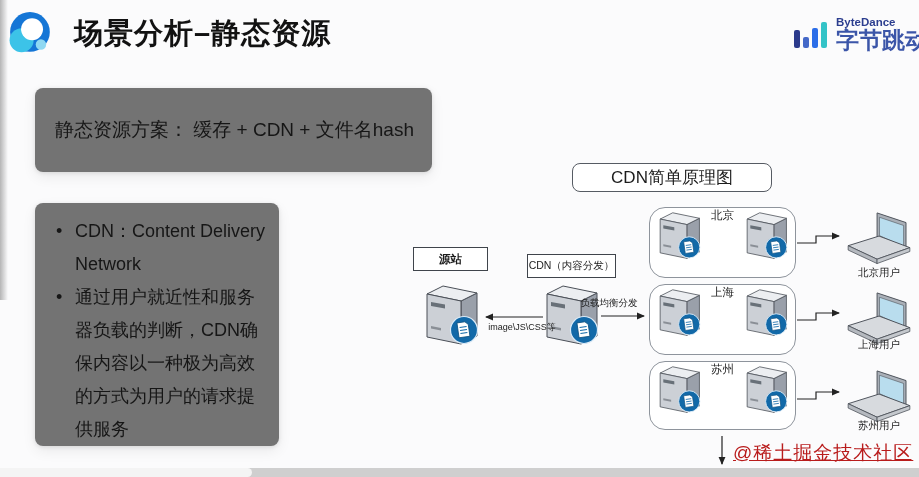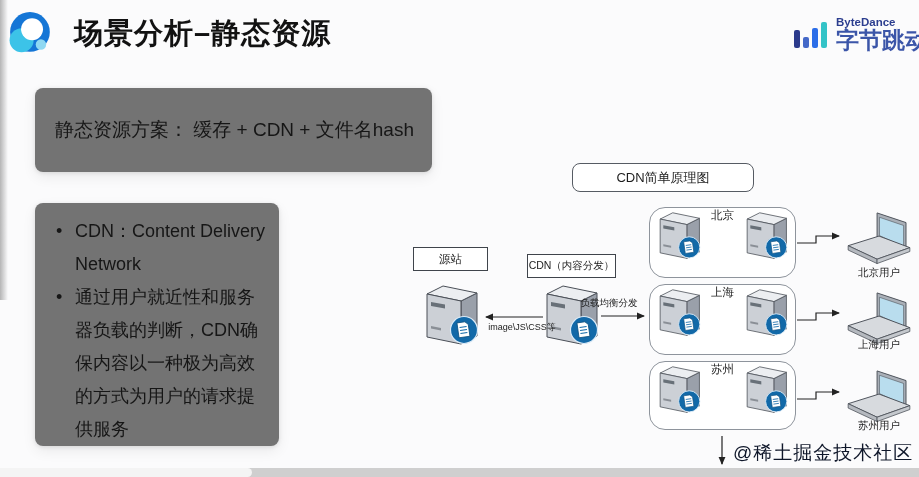--- a/index.html
+++ b/index.html
@@ -17,28 +17,28 @@
 
   
   .card{background:#737373;border-radius:8px;box-shadow:0 1px 4px rgba(0,0,0,.10),0 5px 14px rgba(0,0,0,.07);}
   .card1{left:35px;top:88px;width:397px;height:84px;display:flex;align-items:center;padding-left:20px;box-sizing:border-box;font-size:19px;color:#161616;}
   .card2{left:35px;top:203px;width:244px;height:243px;box-sizing:border-box;padding:12px 8px 0 14px;font-size:18px;color:#161616;line-height:33px;}
   .bullet{position:relative;padding-left:26px;}
   .bullet::before{content:"•";position:absolute;left:7px;top:0;}
 
   
   .labelbox{background:#fff;border:1.2px solid #3f444b;display:flex;align-items:center;justify-content:center;color:#1c1c1c;box-sizing:border-box;}
-  .dtitle{left:572px;top:163px;width:182px;height:29px;border-radius:8px;border-color:#565b63;font-size:13px;}
-  .origin-label{left:413px;top:247px;width:75px;height:24px;font-size:11.5px;}
+  .dtitle{left:572px;top:163px;width:200px;height:29px;border-radius:8px;border-color:#565b63;font-size:17px;}
+  .origin-label{left:413px;top:247px;width:75px;height:24px;font-size:11.5px;font-weight:bold;}
   .cdn-label{left:527px;top:254px;width:89px;height:24px;font-size:10.5px;}
   .region-box{left:649px;width:147px;height:71px;background:#fff;border:1.6px solid #8e949c;border-radius:16px;display:flex;justify-content:space-between;padding:0 7px;box-sizing:border-box;}
   .region-label{font-size:11.5px;color:#222;}
   .arrow-label{font-size:9px;color:#222;text-align:center;}
   .user-label{width:82px;text-align:center;font-size:10.5px;color:#222;}
-  .watermark{left:733px;top:440px;font-size:19px;color:#0f172a;letter-spacing:1px;}
+  .watermark{left:733px;top:440px;font-size:19px;color:#b91c1c;letter-spacing:1px;text-decoration:underline;}
 
   
   .bottom-bar{left:0;bottom:0;width:100%;height:9px;background:#cfcfcf;}
   .bottom-bar-played{left:0;bottom:0;width:252px;height:9px;background:#f4f4f4;border-radius:0 5px 5px 0;}
 
   .overlay{left:0;top:0;pointer-events:none;}
 </style>
 </head>
 <body>
 

